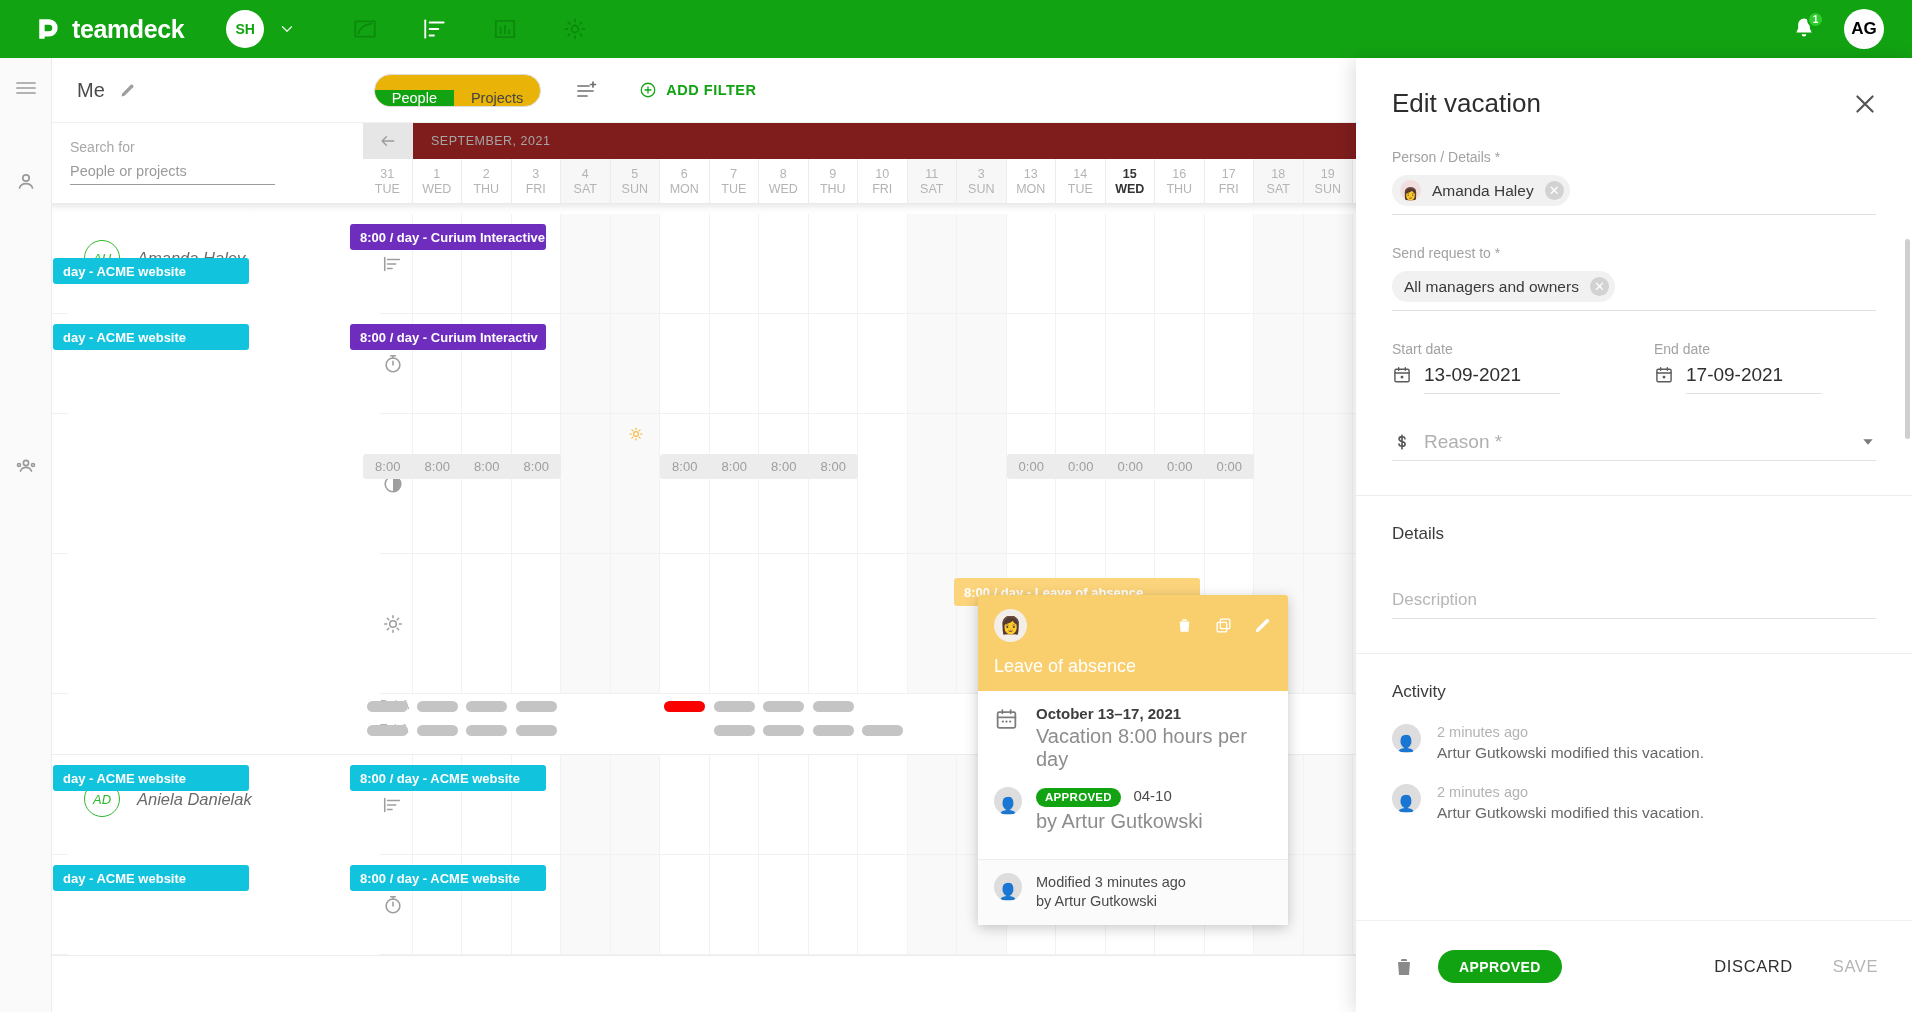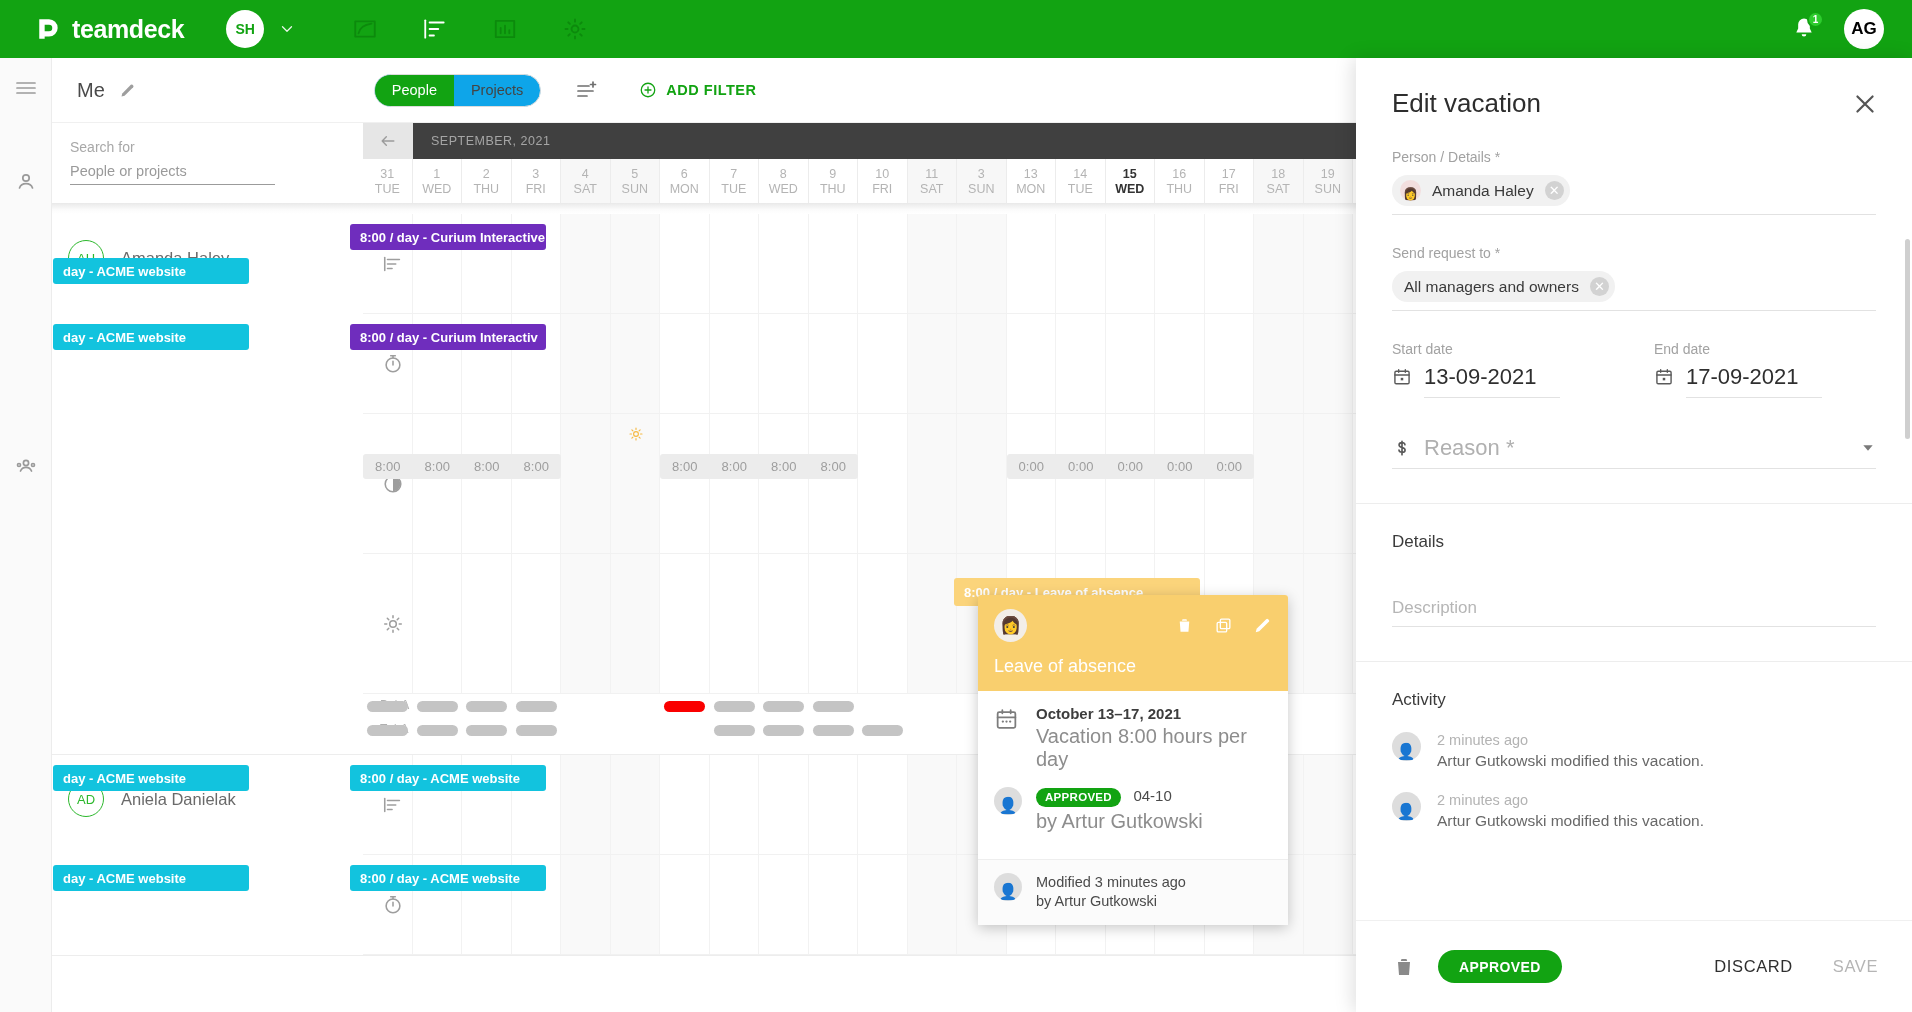--- a/index.html
+++ b/index.html
@@ -58,21 +58,21 @@
   
   .filterbar {
     position: absolute; top: 58px; left: 52px; width: 1860px; height: 65px;
     background: #fff; display: flex; align-items: center;
     border-bottom: 1px solid #f0f0f0;
   }
   .me-label { margin-left: 25px; font-size: 20px; color: #4a4a4a; }
   .pencil-ico { width: 17px; height: 17px; margin-left: 14px; color: #9e9e9e; cursor: pointer; }
   .seg {
     margin-left: 238px; display: flex; height: 33px; border-radius: 17px;
-    border: 1px solid #dcdcdc; overflow: hidden; background: #0ea5e9;
+    border: 1px solid #dcdcdc; overflow: hidden; background: #eab308; align-items: flex-end;
   }
   .seg-btn {
     padding: 0 17px; display: flex; align-items: center; font-size: 14.5px;
     color: #444; cursor: pointer; user-select: none;
   }
   .seg-btn.on { background: #12a312; color: #fff; font-weight: 400; }
   .sortico { width: 24px; height: 24px; margin-left: 34px; color: #6f6f6f; cursor: pointer; }
   .addfilter {
     margin-left: 40px; display: flex; align-items: center; gap: 9px;
     color: #12a312; font-size: 14.5px; font-weight: 600; letter-spacing: .5px; cursor: pointer;
@@ -88,21 +88,21 @@
   .search-input {
     display: block; margin-top: 8px; width: 205px; border: none;
     border-bottom: 1px solid #9b9b9b; font-size: 14.5px; color: #7c7c7c;
     font-family: "Liberation Sans", sans-serif; padding-bottom: 5px; outline: none; background: transparent;
   }
   .search-input::placeholder { color: #9a9a9a; }
 
   
   .cal-monthbar {
     position: absolute; top: 123px; left: 363px; width: 1549px; height: 36px;
-    background: #404040; display: flex; align-items: center;
+    background: #7f1d1d; display: flex; align-items: center;
   }
   .back-arrow {
     width: 50px; height: 36px; display: flex; align-items: center; justify-content: center;
     color: #9c9c9c; cursor: pointer; background: #e6e6e6;
   }
   .month-text { margin-left: 18px; font-size: 12.5px; color: #a5a5a5; letter-spacing: .5px; }
   .cal-days {
     position: absolute; top: 159px; left: 363px; width: 1549px; height: 44px;
     display: flex; background: #fff;
   }
@@ -115,22 +115,22 @@
   .daycol.today { color: #333; font-weight: 700; }
   .hdr-shadow {
     position: absolute; top: 203px; left: 52px; width: 1860px; height: 11px;
     background: linear-gradient(#e9e9e9, #fbfbfb 60%, #fff);
   }
 
   
   .grid-area { position: absolute; top: 214px; left: 52px; width: 1860px; height: 798px; overflow: hidden; }
   .person-block { position: relative; border-bottom: 1px solid #ededed; }
   .person-head {
-    position: absolute; left: 0; top: 0; width: 311px; height: 100%;
-    background: #fff; z-index: 3;
+    position: absolute; left: 16px; top: 0; width: 311px; height: 100%;
+    background: #fff; z-index: 3; font-style: italic;
   }
   .person-name-row { display: flex; align-items: center; gap: 17px; padding: 26px 0 0 16px; }
   .pcircle {
     width: 36px; height: 36px; border-radius: 50%; border: 1.5px solid #2cb82c;
     color: #2cb82c; font-size: 13px; display: flex; align-items: center; justify-content: center;
   }
   .pname { font-size: 16.5px; color: #6a6a6a; }
   .rowstrip { position: relative; height: 100px; border-bottom: 1px solid #f1f1f1; }
   .rowstrip.tall { height: 140px; }
   .rowicon {
@@ -218,21 +218,21 @@
   }
   .chip-ava { width: 21px; height: 21px; border-radius: 50%; background: #f2dede; overflow:hidden;
               display:flex;align-items:flex-end;justify-content:center;font-size:12px; }
   .chip-txt { font-size: 15.5px; color: #3a3a3a; }
   .chip-x { width: 19px; height: 19px; border-radius: 50%; background: #d2d2d2; color: #fff;
             display: flex; align-items: center; justify-content: center; font-size: 13px; cursor: pointer; }
   .two-col { display: flex; gap: 40px; }
   .two-col > div { flex: 1; }
   .field-row { display: flex; align-items: center; gap: 12px; margin-top: 7px; padding-bottom: 7px; }
   .field-ico { width: 20px; height: 20px; color: #5a5a5a; flex: none; }
-  .field-val { font-size: 22px; color: #2f2f2f; }
+  .field-val { font-size: 19px; color: #2f2f2f; }
   .field-val.ph { color: #b0b0b0; }
   .caret { margin-left: auto; color: #7a7a7a; }
   .ul-sm { width: 136px; border-bottom: 1px solid #e2e2e2; }
   .divider { height: 1px; background: #ededed; margin: 34px 0 0 0; }
   .sect-h { font-size: 17px; color: #3b3b3b; margin-top: 28px; }
   .desc-input {
     width: 100%; border: none; border-bottom: 1px solid #e2e2e2; padding: 8px 0;
     font-size: 17px; color: #333; font-family: "Liberation Sans", sans-serif; outline: none;
     margin-top: 38px; background: transparent;
   }

